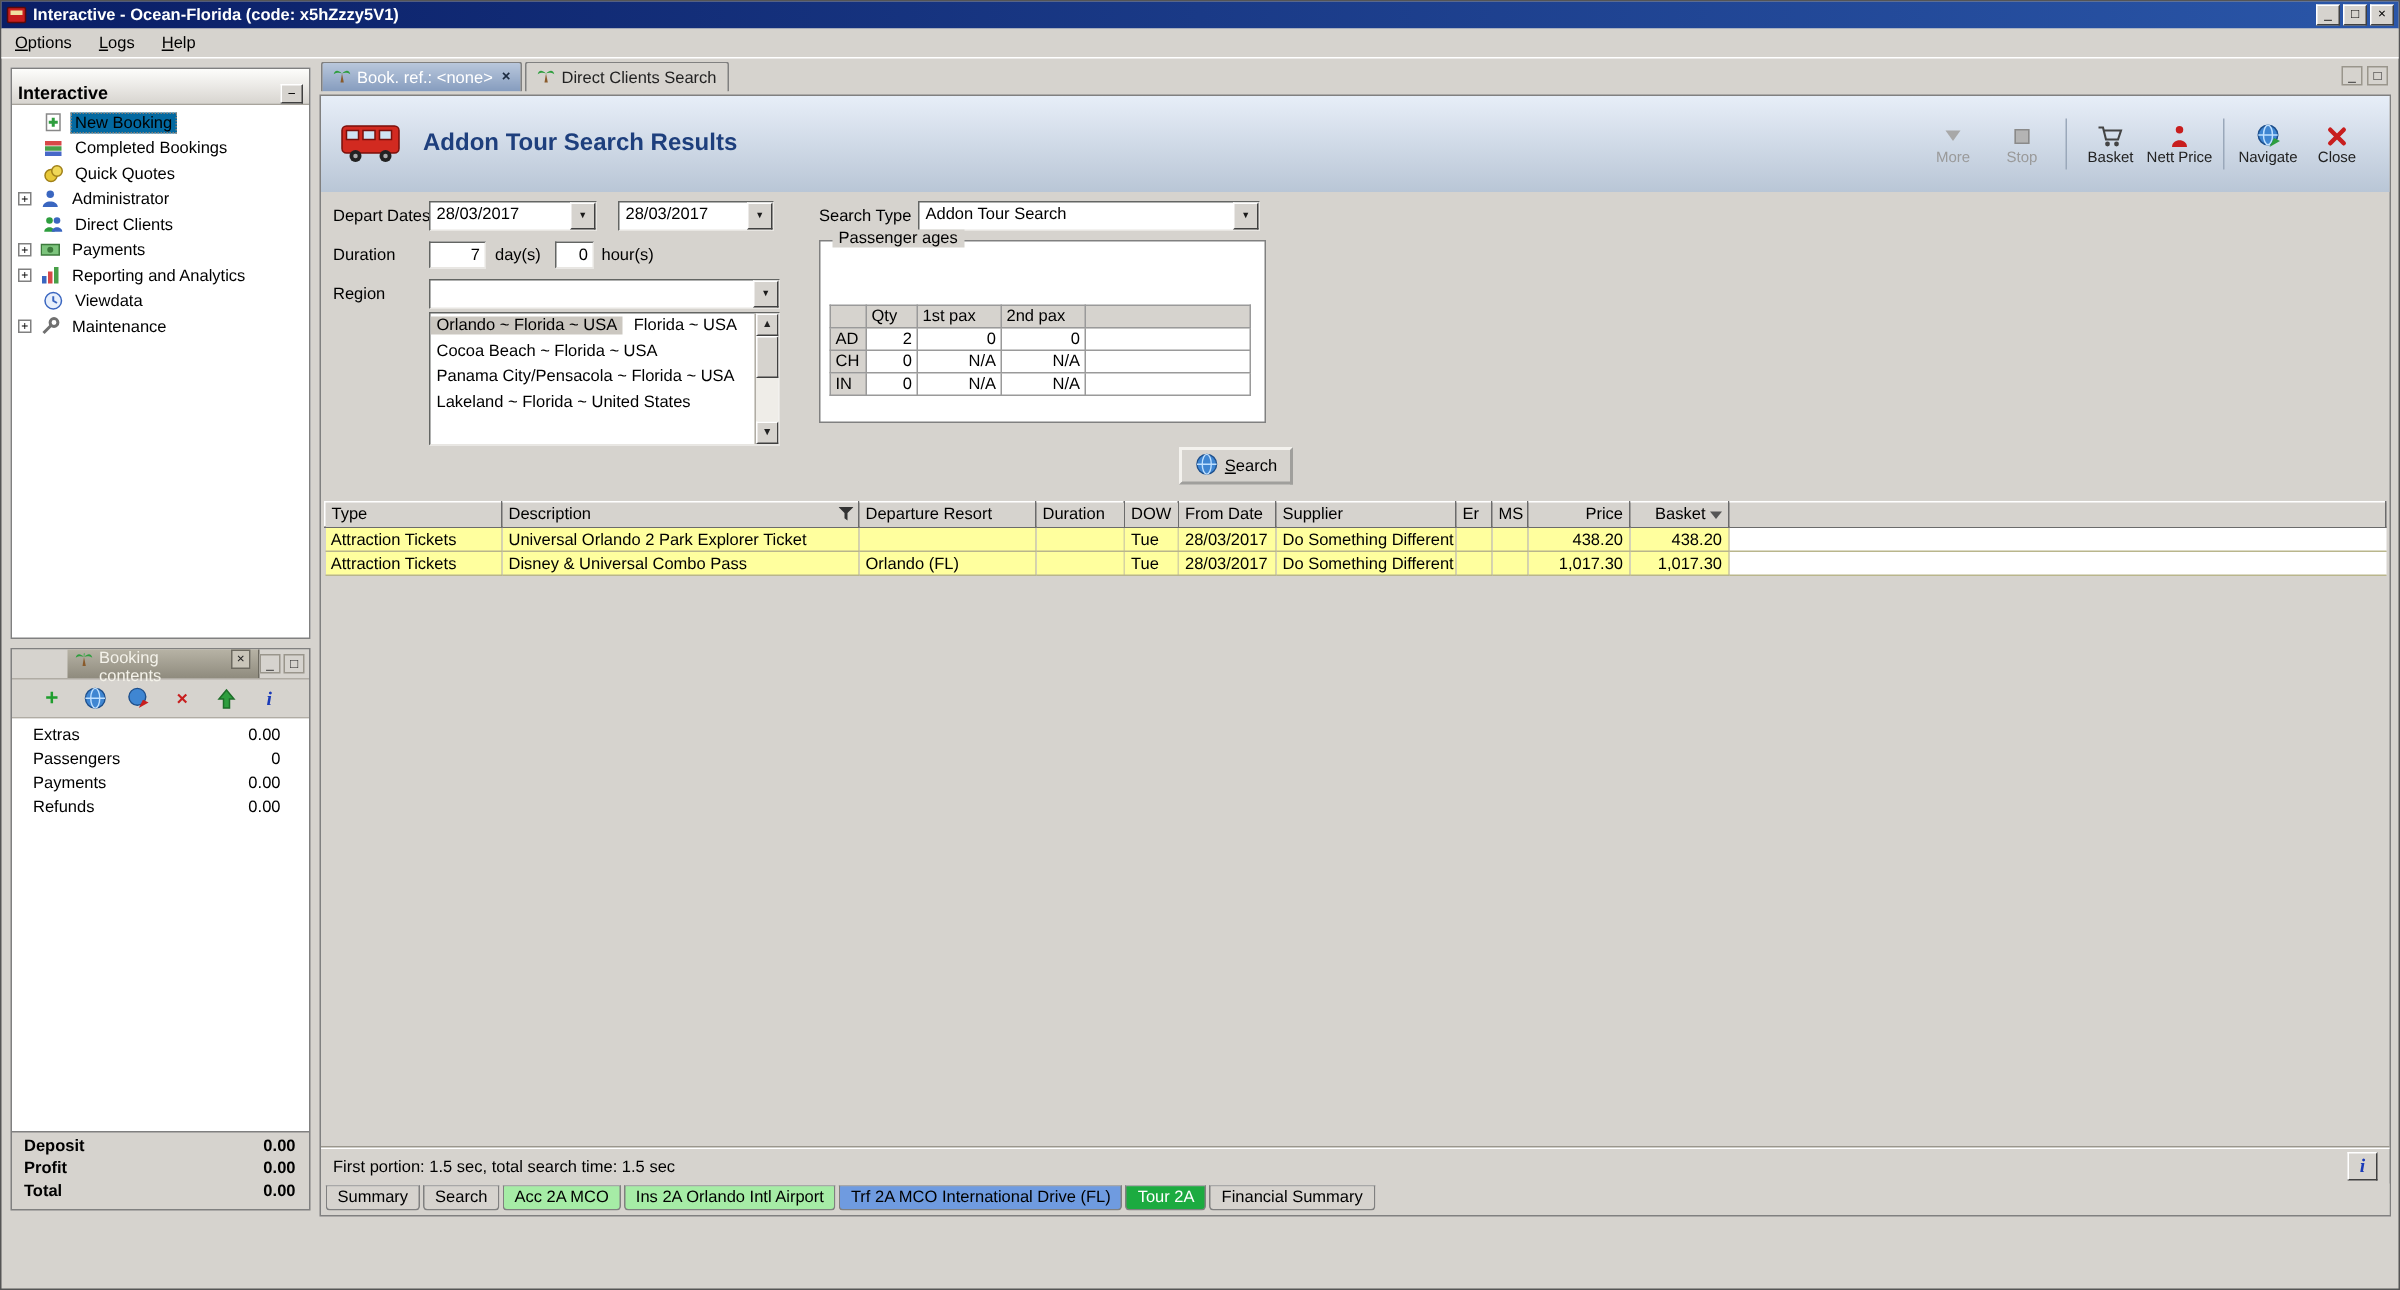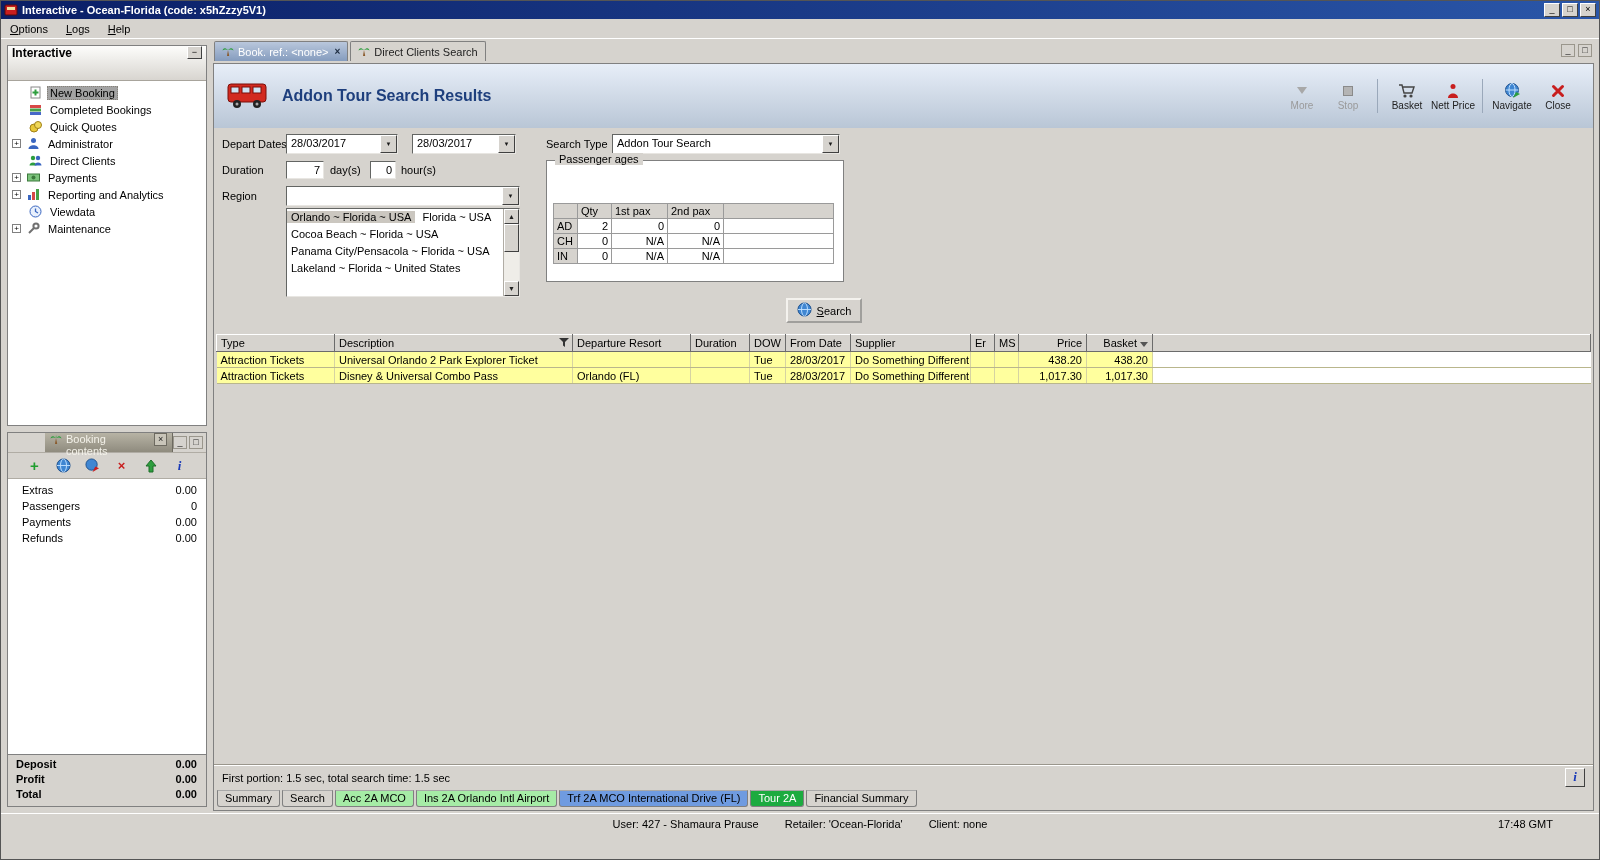--- a/index.html
+++ b/index.html
@@ -23,42 +23,42 @@
   
   .menubar{height:20px;display:flex;align-items:center;background:var(--panel-bg);border-bottom:1px solid #fff;}
   .menu-item{padding:2px 9px;}
   .menu-item::first-letter{text-decoration:underline;}
 
   
   .workspace{position:absolute;top:38px;left:0;right:0;height:774px;}
 
   
   .panel-interactive{position:absolute;left:6px;top:6px;width:200px;height:381px;background:#fff;border:1px solid #808080;display:flex;flex-direction:column;}
-  .pi-header{height:35px;background:linear-gradient(to bottom,#fdfdfb,#d8d5d0);border-bottom:1px solid #a8a49c;display:flex;align-items:flex-start;padding:0 4px;}
+  .pi-header{height:24px;background:linear-gradient(to bottom,#fdfdfb,#d8d5d0);border-bottom:1px solid #a8a49c;display:flex;align-items:flex-end;padding:0 4px;}
   .pi-title{font-weight:bold;font-size:12px;}
   .pi-min{margin-left:auto;width:15px;height:13px;background:var(--panel-bg);border:1px solid;border-color:#fff #404040 #404040 #fff;font-size:9px;line-height:10px;text-align:center;}
   .tree{padding-top:3px;}
   .tree-row{height:17px;display:flex;align-items:center;}
   .expander{width:9px;height:9px;margin-left:4px;border:1px solid #808080;background:#fff;font-size:8px;line-height:7px;text-align:center;flex:0 0 auto;}
   .exp-spacer{width:15px;flex:0 0 auto;}
   .tree-icon{width:13px;height:13px;margin-left:6px;flex:0 0 auto;}
   .tree-label{margin-left:5px;padding:1px 3px;white-space:nowrap;}
-  .tree-row.selected .tree-label{background:#a3a3a3;border:1px dotted #86827a;padding:0 2px;}
+  .tree-row.selected .tree-label{background:#0369a1;border:1px dotted #86827a;padding:0 2px;}
 
   
   .panel-booking{position:absolute;left:6px;top:393px;width:200px;height:375px;background:var(--panel-bg);border:1px solid #808080;display:flex;flex-direction:column;}
   .pb-titlebar{height:20px;display:flex;align-items:stretch;background:var(--panel-bg);border-bottom:1px solid #b0aca4;}
   .pb-tab{display:flex;align-items:flex-start;gap:4px;padding:0 5px;background:linear-gradient(to bottom,#b7b3a5,#8f8b7e);color:#f4f2ea;border-right:1px solid #6d6a60;margin-left:37px;}
   .pb-tab-close{width:13px;height:13px;background:#c9c5b9;border:1px solid #6d6a60;color:#222;font-size:9px;line-height:11px;text-align:center;}
   .pb-winbtns{margin-left:auto;display:flex;align-items:center;gap:2px;padding-right:3px;}
   .pb-winbtn{width:14px;height:13px;font-size:9px;line-height:11px;text-align:center;color:#222;border:1px solid #9a968c;background:var(--panel-bg);}
   .pb-toolbar{height:26px;display:flex;align-items:center;justify-content:center;gap:13px;border-bottom:1px solid #b0aca4;}
   .pb-tool{width:16px;height:16px;display:flex;align-items:center;justify-content:center;}
   .pb-body{flex:1;background:#fff;padding-top:4px;}
-  .pb-row{display:flex;justify-content:space-between;height:16px;padding:1px 9px 1px 14px;}
+  .pb-row{display:flex;justify-content:space-between;height:16px;padding:1px 19px 1px 14px;}
   .pb-totals{background:var(--panel-bg);border-top:1px solid #808080;padding:3px 0;}
   .pb-total-row{display:flex;justify-content:space-between;height:15px;padding:0 9px 0 8px;font-weight:bold;}
   .icon-plus{color:#1f9e2e;font-weight:bold;font-size:15px;line-height:14px;}
   .icon-x-red{color:#c81e1e;font-weight:bold;font-size:13px;line-height:14px;}
   .icon-info{color:#1a3ab8;font-family:"Liberation Serif",serif;font-style:italic;font-weight:bold;font-size:13px;}
 
   
   .main{position:absolute;left:212px;top:2px;right:5px;height:770px;}
   .main-tabs{height:22px;display:flex;align-items:flex-start;gap:2px;padding-left:1px;position:relative;}
   .mtab{height:20px;display:flex;align-items:center;gap:4px;padding:0 7px;border:1px solid #808080;border-bottom:none;border-radius:2px 2px 0 0;white-space:nowrap;}
@@ -602,20 +602,14 @@
           <span class="btab blue">Trf 2A MCO International Drive (FL)</span>
           <span class="btab active-green">Tour 2A</span>
           <span class="btab">Financial Summary</span>
         </div>
 
       </div>
     </div>
 
   </div>
 
-  <div class="statusbar">
-    <span>User: 427 - Shamaura Prause</span>
-    <span>Retailer: 'Ocean-Florida'</span>
-    <span>Client: none</span>
-    <span class="sb-time">17:48 GMT</span>
-  </div>
 
 </div>
 
 </body></html>

